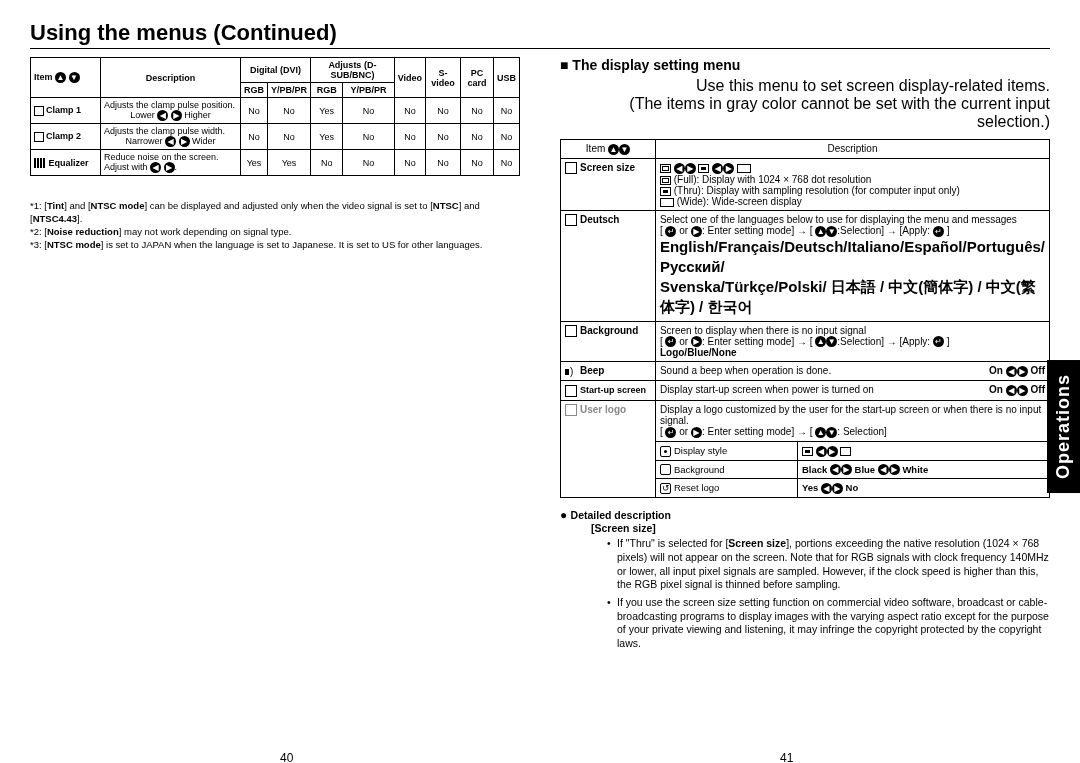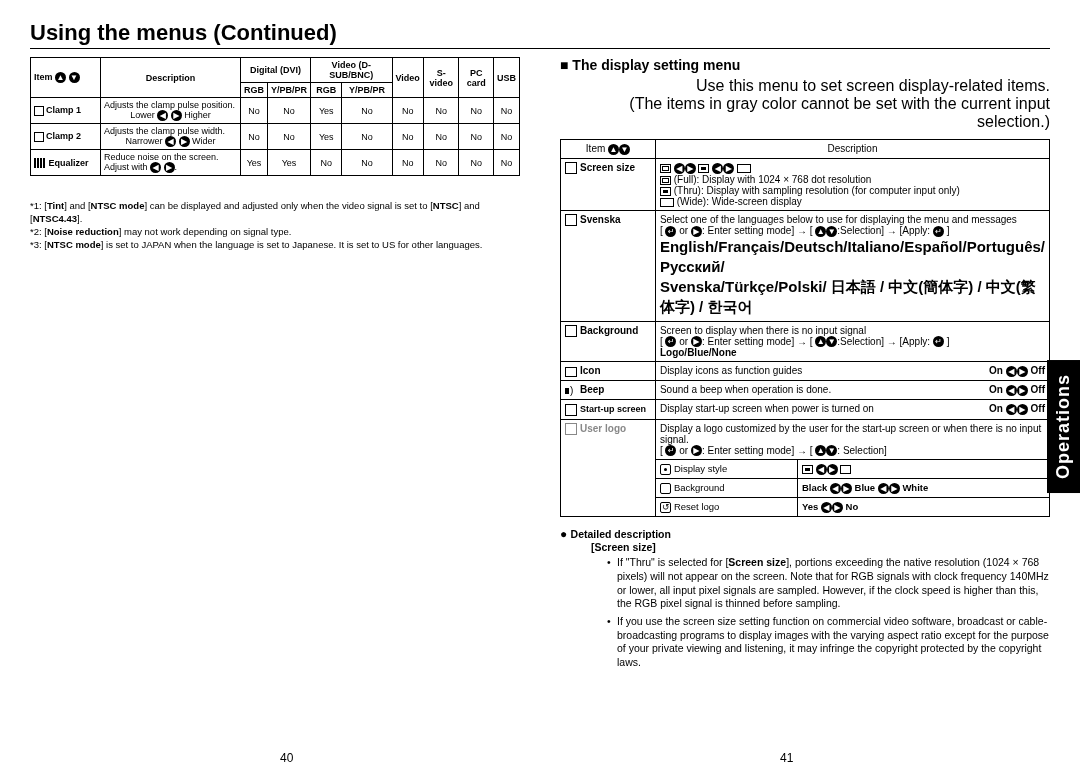--- a/index.html
+++ b/index.html
@@ -95,21 +95,21 @@
     <table class="t1">
       <thead>
         <tr>
           <th rowspan="2" class="item" style="width:70px;">
             <span>Item</span>
             <span class="cir up"></span>
             <span class="cir down"></span>
           </th>
           <th rowspan="2" class="desc" style="width:140px;">Description</th>
           <th colspan="2">Digital (DVI)</th>
-          <th colspan="2">Video (D-SUB/BNC)</th>
+          <th colspan="2">Adjusts (D-SUB/BNC)</th>
           <th rowspan="2">Video</th>
           <th rowspan="2">S-video</th>
           <th rowspan="2">PC card</th>
           <th rowspan="2">USB</th>
         </tr>
         <tr>
           <th>RGB</th>
           <th>Y/PB/PR</th>
           <th>RGB</th>
           <th>Y/PB/PR</th>
@@ -203,44 +203,38 @@
           <span class="cir left"></span><span class="cir right"></span>
           <span class="sqicon d"></span>
           <span class="cir left"></span><span class="cir right"></span>
           <span class="sqicon" style="width:14px;"></span><br>
           <span class="sqicon f"></span> <span>(Full): Display with 1024 × 768 dot resolution</span><br>
           <span class="sqicon d"></span> <span>(Thru): Display with sampling resolution (for computer input only)</span><br>
           <span class="sqicon" style="width:14px;"></span> <span>(Wide): Wide-screen display</span>
         </td>
       </tr>
       <tr>
-        <td><span class="row-icon"></span><span class="b">Svenska</span></td>
+        <td><span class="row-icon"></span><span class="b">Deutsch</span></td>
         <td>
           <span>Select one of the languages below to use for displaying the menu and messages</span><br>
           [ <span class="cir enter"></span> or <span class="cir right"></span><span>: Enter setting mode] → [</span>
           <span class="cir up"></span><span class="cir down"></span><span>:Selection] → [Apply:</span>
           <span class="cir enter"></span> ]<br>
           <span class="lang-list">English/Français/Deutsch/Italiano/Español/Português/ Русский/</span><br>
           <span class="lang-list">Svenska/Türkçe/Polski/ 日本語 / 中文(簡体字) / 中文(繁体字) / 한국어</span>
         </td>
       </tr>
       <tr>
         <td><span class="row-icon"></span><span class="b">Background</span></td>
         <td>
           <span>Screen to display when there is no input signal</span><br>
           [ <span class="cir enter"></span> or <span class="cir right"></span><span>: Enter setting mode] → [</span>
           <span class="cir up"></span><span class="cir down"></span><span>:Selection] → [Apply:</span>
           <span class="cir enter"></span> ]<br>
           <span class="b">Logo/Blue/None</span>
-        </td>
-      </tr>
-      <tr>
-        <td><span class="logoicon"></span><span class="b">Icon</span></td>
-        <td><span>Display icons as function guides</span>
-          <span class="onoff nowrap"><span class="b">On</span> <span class="cir left"></span><span class="cir right"></span> <span class="b">Off</span></span>
         </td>
       </tr>
       <tr>
         <td><span class="speaker"></span><span class="b">Beep</span></td>
         <td><span>Sound a beep when operation is done.</span>
           <span class="onoff nowrap"><span class="b">On</span> <span class="cir left"></span><span class="cir right"></span> <span class="b">Off</span></span>
         </td>
       </tr>
       <tr>
         <td><span class="row-icon"></span><span class="b" style="font-size:9px;">Start-up screen</span></td>

